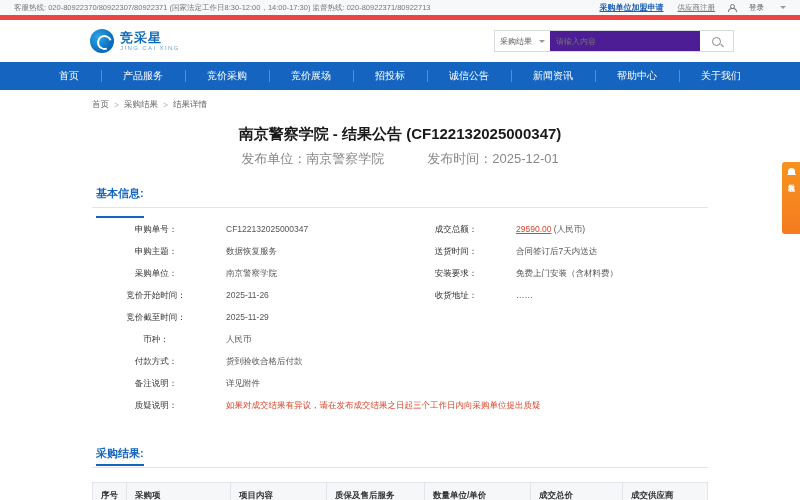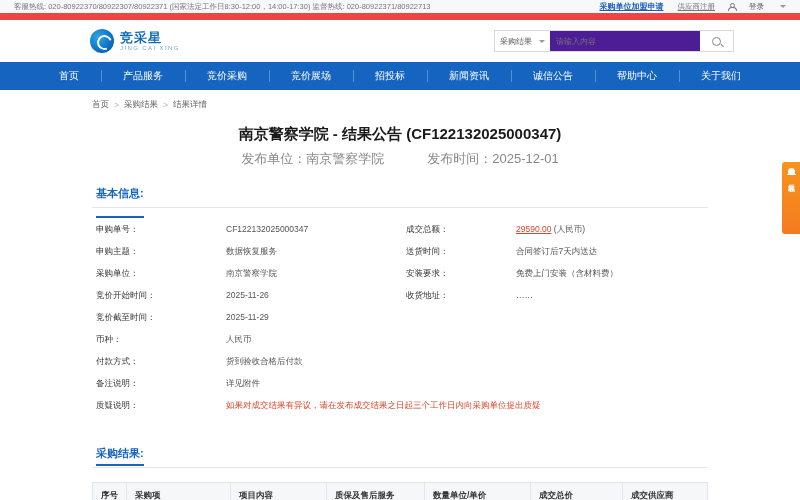--- a/index.html
+++ b/index.html
@@ -11,21 +11,21 @@
     font-family: "Liberation Sans", sans-serif;
     font-size: 11px;
     color: #333;
   }
   .page { position: relative; width: 800px; height: 500px; background: #ffffff; }
 
   
   .topbar {
     height: 20px;
     background: #f7f8fa;
-    border-bottom: 7px solid #ef4444;
+    border-bottom: 5px solid #ef4444;
     display: flex;
     align-items: center;
     padding: 0 14px;
     font-size: 7.5px;
     color: #777;
   }
   .topbar .tel { white-space: nowrap; }
   .topbar .spacer { flex: 1; }
   .topbar .link-strong { color: #1a5fb4; font-weight: bold; margin-right: 14px; font-size: 8px; }
   .topbar .link { color: #777; margin-right: 12px; font-size: 7.5px; }
@@ -114,21 +114,21 @@
   .section-head span { border-bottom: 2px solid #1565c0; padding-bottom: 17px; }
 
   
   .info {
     display: grid;
     grid-template-columns: 130px 180px 110px 1fr;
     row-gap: 10px;
     padding: 6px 4px 4px 4px;
     font-size: 8.5px;
   }
-  .lbl { text-align: left; color: #333; padding-right: 10px; }
+  .lbl { text-align: center; color: #333; padding-right: 10px; }
   .val { color: #555; }
   .val.warn { color: #d8462b; }
 
   
   .results-head {
     margin: 22px 92px 8px; font-size: 11px; font-weight: bold; color: #1565c0;
     border-bottom: 1px solid #e3e6e8; padding: 4px 0 6px 4px;
   }
   .results-head span { border-bottom: 2px solid #1565c0; padding-bottom: 5px; }
   table.res {
@@ -193,22 +193,22 @@
       </div>
     </div>
   </div>
 
   <div class="nav">
     <a href="#">首页</a>
     <a href="#">产品服务</a>
     <a href="#">竞价采购</a>
     <a href="#">竞价展场</a>
     <a href="#">招投标</a>
+    <a href="#">诚信公告</a>
     <a href="#">新闻资讯</a>
-    <a href="#">诚信公告</a>
     <a href="#">帮助中心</a>
     <a href="#">关于我们</a>
   </div>
 
   <div class="crumb">
     <a href="#" style="color:#666;text-decoration:none">首页</a>
     <span class="sep">&gt;</span>
     <a href="#" style="color:#666;text-decoration:none">采购结果</a>
     <span class="sep">&gt;</span>
     <span class="cur">结果详情</span>

